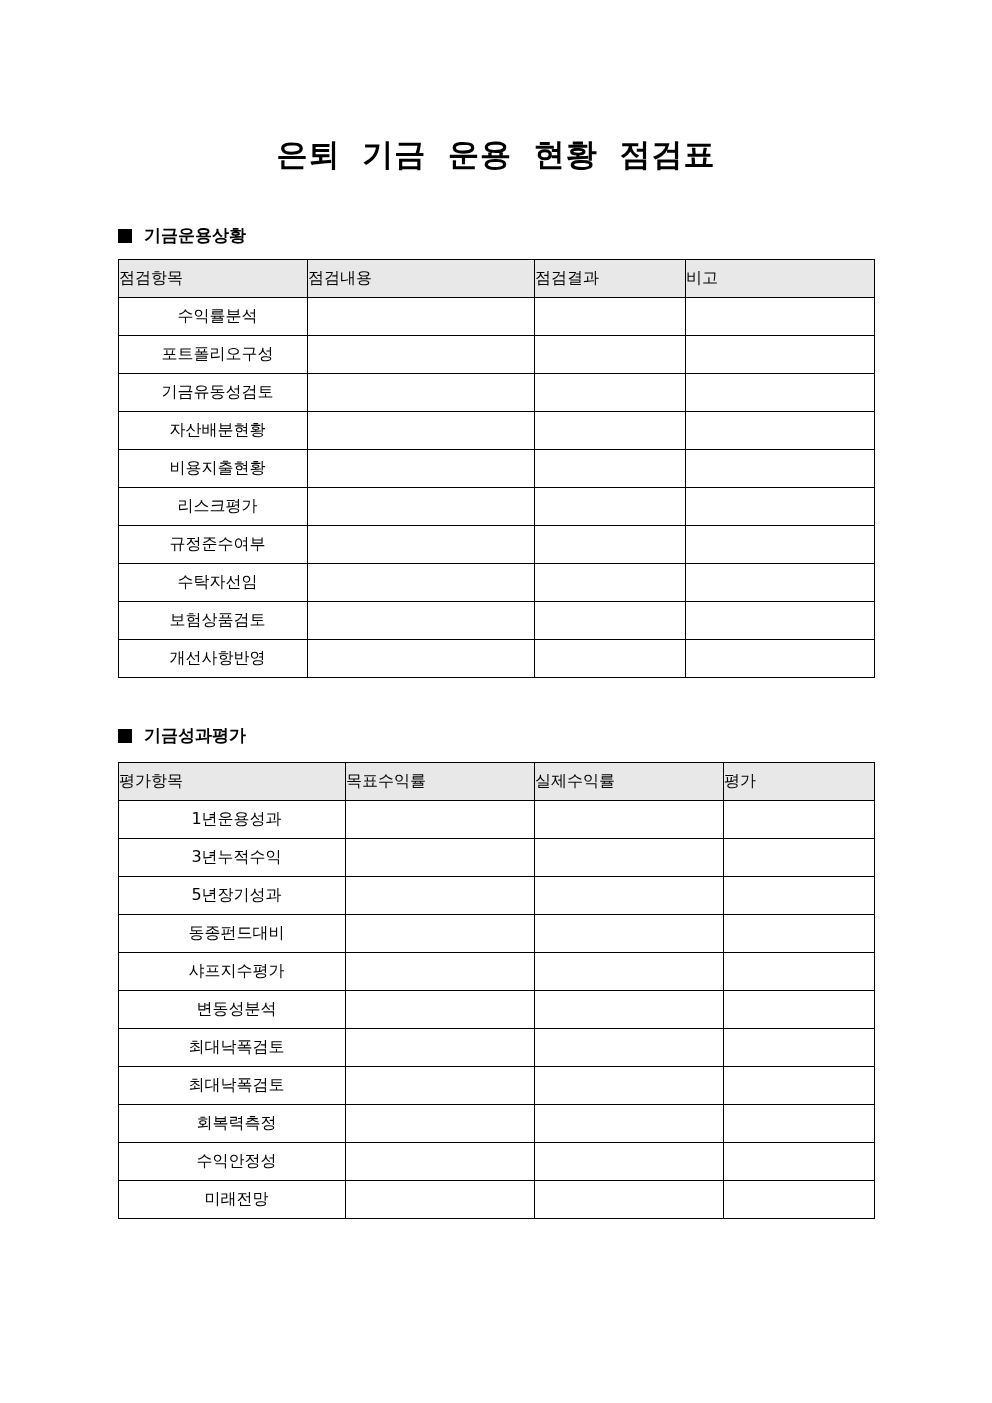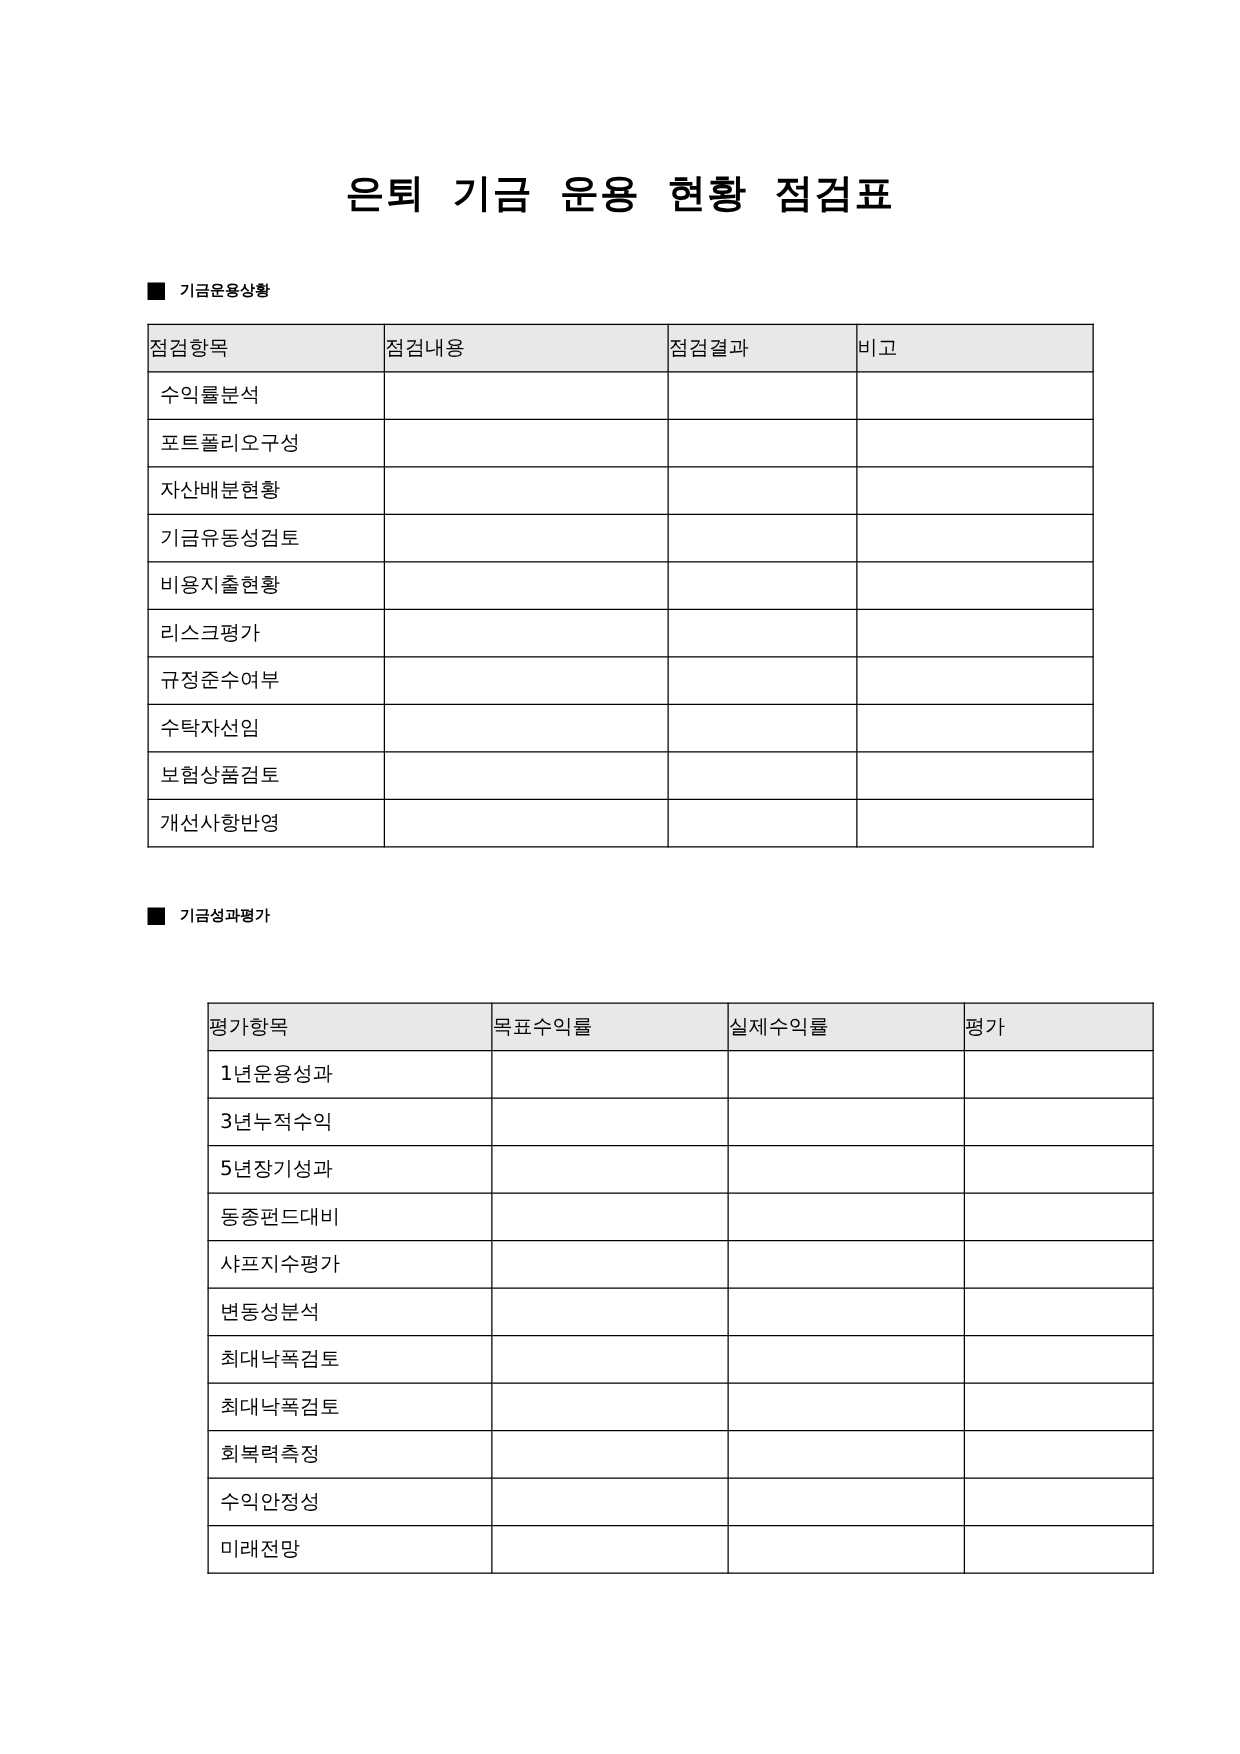--- a/index.html
+++ b/index.html
@@ -1,23 +1,23 @@
 <!DOCTYPE html>
 <html><head>
   <meta charset="utf-8">
   <style>
     html, body { margin:0; padding:0; background:#ffffff; }
     body { width:992px; height:1403px; position:relative; font-family:"DejaVu Sans", sans-serif; color:#000; overflow:hidden; }
     .title { position:absolute; left:0; top:134px; width:992px; text-align:center; font-size:31px; font-weight:bold; word-spacing:10px; letter-spacing:1px; }
-    .section { position:absolute; left:118px; font-size:12px; font-weight:bold; display:flex; align-items:center; }
+    .section { position:absolute; left:118px; font-size:17px; font-weight:bold; display:flex; align-items:center; }
     .section .sq { display:inline-block; width:14px; height:14px; background:#000; margin-right:12px; }
     table { position:absolute; left:118px; width:757px; border-collapse:collapse; table-layout:fixed; }
     td, th { border:1px solid #000; height:37px; padding:0; font-size:16px; font-weight:normal; }
     th { background:#e8e8e8; text-align:left; }
-    td.label { text-align:left; padding-left:9px; }
+    td.label { text-align:center; padding-left:9px; }
   </style>
 </head>
 <body>
 
 <div class="title">은퇴 기금 운용 현황 점검표</div>
 
 <div class="section" style="top:224px;">
   <span class="sq"></span>
   <span>기금운용상황</span>
 </div>
@@ -44,27 +44,27 @@
         <td></td>
         <td></td>
       </tr>
       <tr>
         <td class="label">포트폴리오구성</td>
         <td></td>
         <td></td>
         <td></td>
       </tr>
       <tr>
-        <td class="label">자산배분현황</td>
+        <td class="label">기금유동성검토</td>
         <td></td>
         <td></td>
         <td></td>
       </tr>
       <tr>
-        <td class="label">기금유동성검토</td>
+        <td class="label">자산배분현황</td>
         <td></td>
         <td></td>
         <td></td>
       </tr>
       <tr>
         <td class="label">비용지출현황</td>
         <td></td>
         <td></td>
         <td></td>
       </tr>
@@ -99,21 +99,21 @@
         <td></td>
       </tr>
     </tbody>
 </table>
 
 <div class="section" style="top:724px;">
   <span class="sq"></span>
   <span>기금성과평가</span>
 </div>
 
-<table style="top:802px;margin-left:48px;">
+<table style="top:762px;">
   <colgroup>
       <col style="width:227px">
       <col style="width:189px">
       <col style="width:189px">
       <col style="width:151px">
     </colgroup>
   <thead>
     <tr>
       <th>평가항목</th>
       <th>목표수익률</th>

